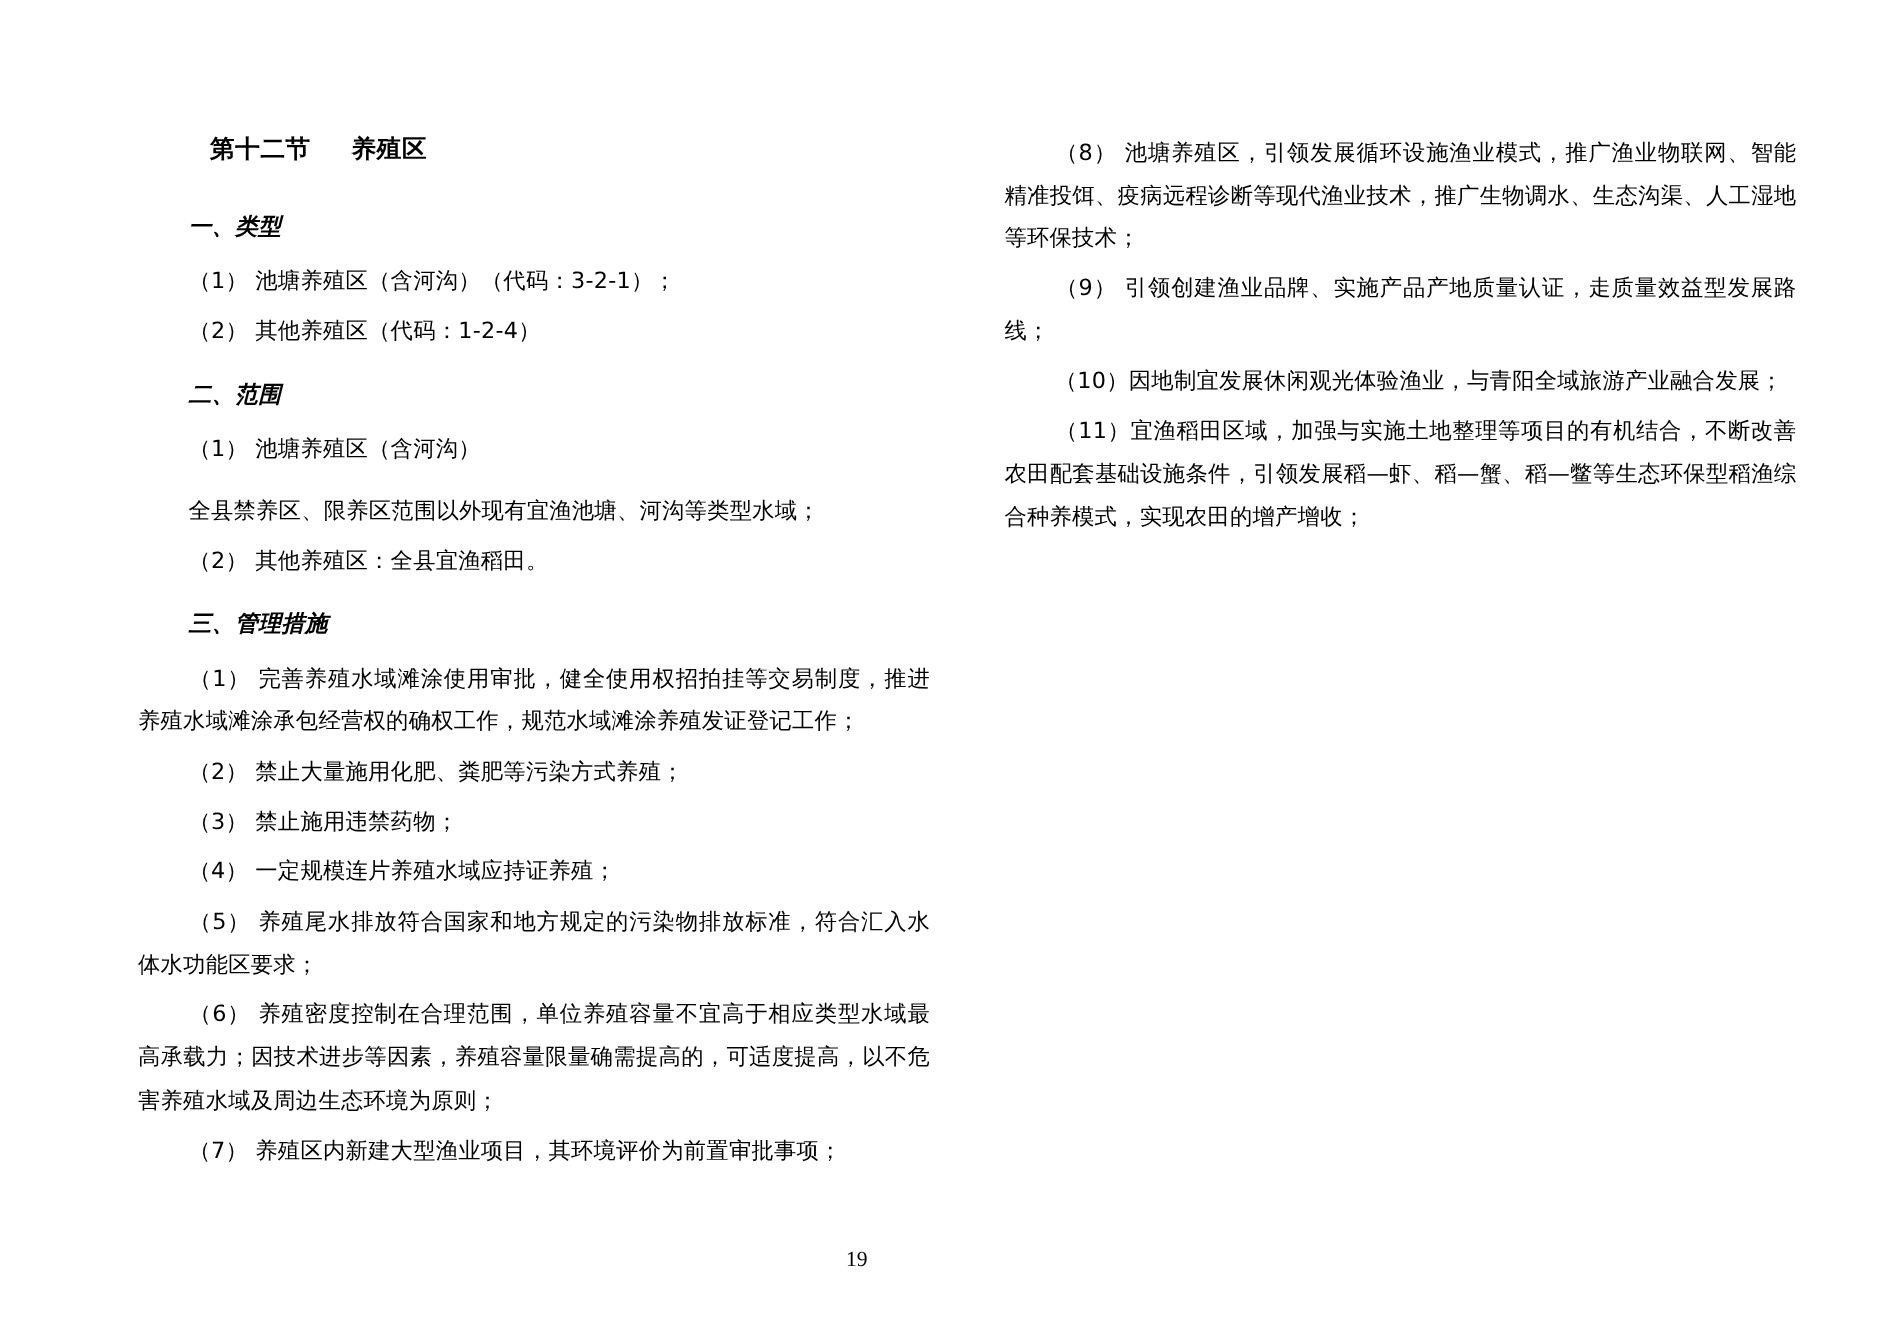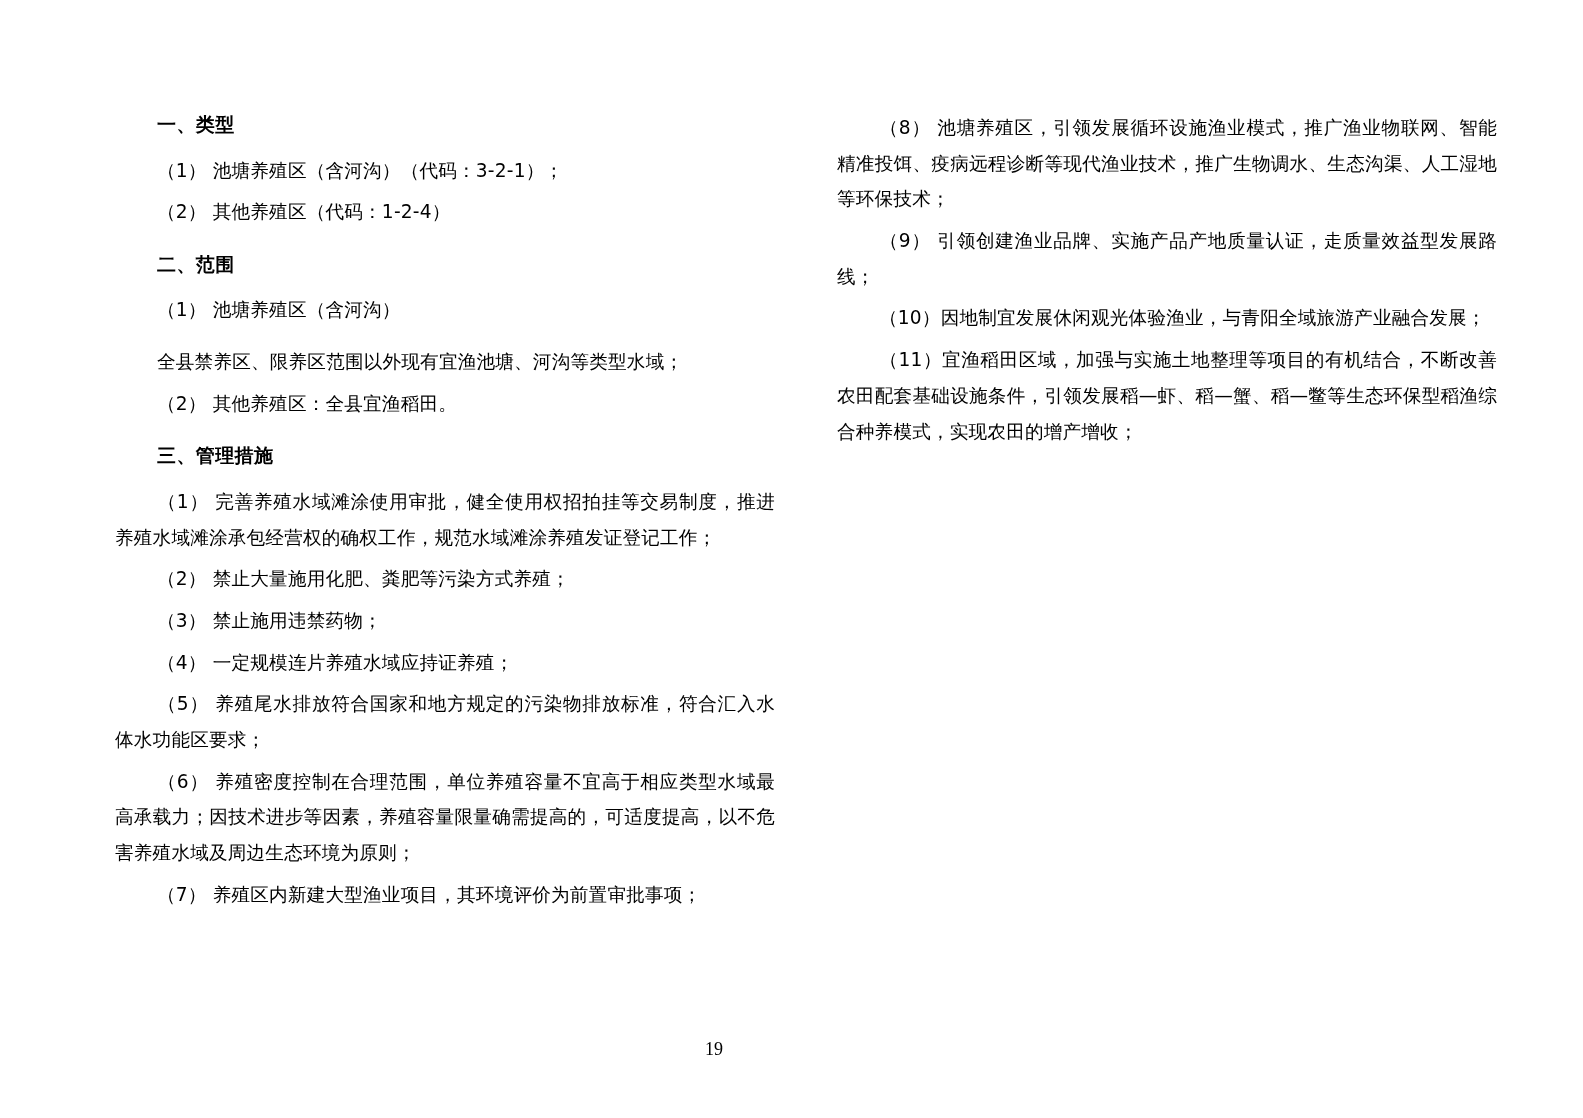--- a/index.html
+++ b/index.html
@@ -48,20 +48,21 @@
     display: inline-block;
     width: 34px;
   }
 
   .heading {
     font-size: 19px;
     font-weight: bold;
     margin: 0 0 14px 42px;
     line-height: 1.5;
     letter-spacing: 0.4px;
+    font-style: italic;
   }
 
   .para {
     font-size: 18.6px;
     line-height: 1.92;
     margin: 0 0 6px 0;
     text-align: justify;
     letter-spacing: 0.2px;
   }
   .para .indent {
@@ -87,20 +88,21 @@
 </style>
 </head>
 <body>
 
 <div class="page">
 
   <div class="columns">
 
     <div class="col col-left">
 
+      <div class="section-title"><span>第十二节</span><span class="gap"></span><span>养殖区</span></div>
 
       <div class="heading">一、类型</div>
 
       <p class="para"><span class="indent"></span><span>（1）  池塘养殖区（含河沟）（代码：3-2-1）；</span></p>
       <p class="para"><span class="indent"></span><span>（2）  其他养殖区（代码：1-2-4）</span></p>
 
       <div class="heading" style="margin-top:20px;">二、范围</div>
 
       <p class="para"><span class="indent"></span><span>（1）  池塘养殖区（含河沟）</span></p>
       <p class="para hang"><span class="indent"></span><span>全县禁养区、限养区范围以外现有宜渔池塘、河沟等类型水域；</span></p>

